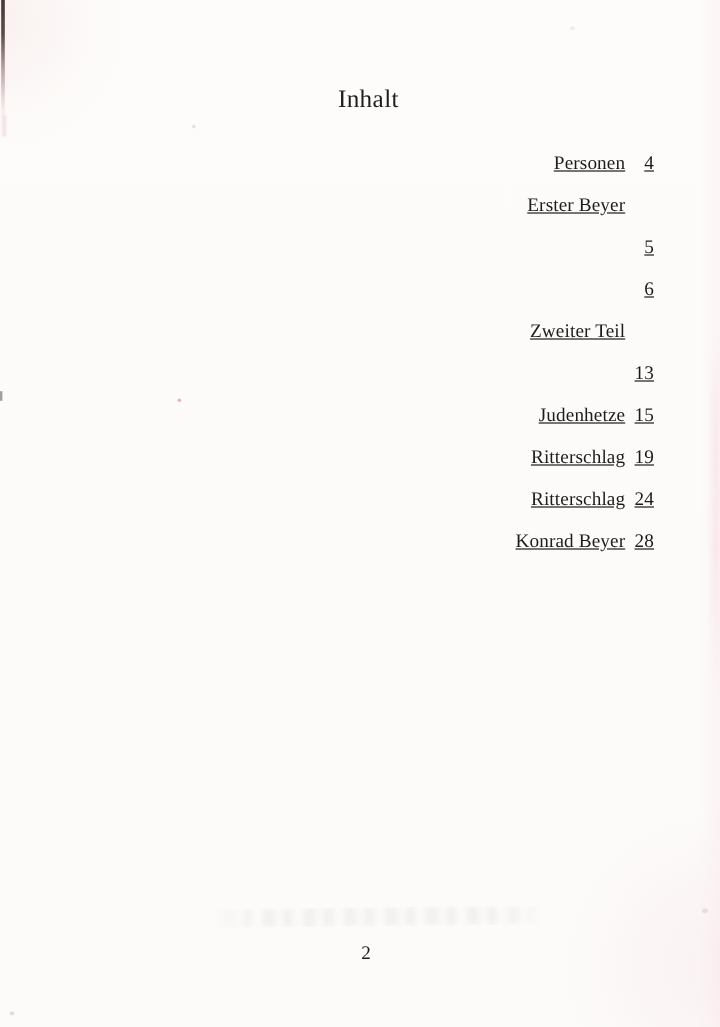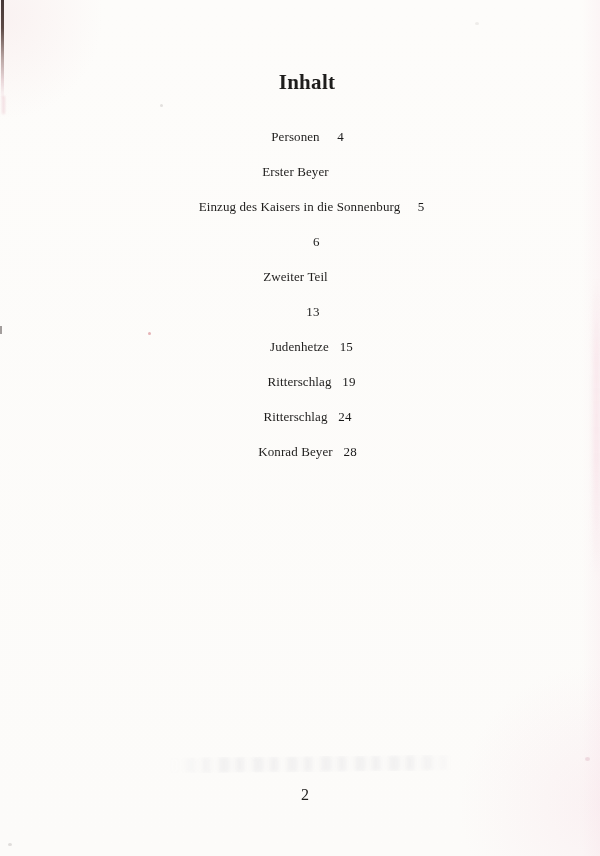--- a/index.html
+++ b/index.html
@@ -101,37 +101,38 @@
   }
 
   
   .title {
     position: absolute;
     top: 70px;
     left: 14px;
     right: 0;
     text-align: center;
     font-size: 21px;
-    font-weight: bold;
+    font-weight: normal;
     letter-spacing: 0.3px;
   }
   .toc {
     position: absolute;
     top: 128px;
     left: 70px;
     right: 55px;
   }
   .toc-row {
     height: 35px;
     display: flex;
-    justify-content: center;
+    justify-content: flex-end;
     align-items: flex-start;
-    font-size: 13px;
+    font-size: 16px;
     line-height: 18px;
     letter-spacing: 0.1px;
+    text-decoration: underline;
   }
   .toc-row .lbl { white-space: nowrap; }
   .toc-row.sub .lbl { padding-left: 8px; }
   .toc-row .num {
     min-width: 24px;
     text-align: right;
     color: #1a1a1a;
   }
   .footer-num {
     position: absolute;
@@ -166,21 +167,20 @@
       <span class="lbl">Personen</span>
       <span class="num">4</span>
     </div>
 
     <div class="toc-row">
       <span class="lbl">Erster Beyer</span>
       <span class="num"></span>
     </div>
 
     <div class="toc-row sub">
-      <span class="lbl">Einzug des Kaisers in die Sonnenburg</span>
       <span class="num">5</span>
     </div>
 
     <div class="toc-row sub">
       <span class="num">6</span>
     </div>
 
     <div class="toc-row">
       <span class="lbl">Zweiter Teil</span>
       <span class="num"></span>

